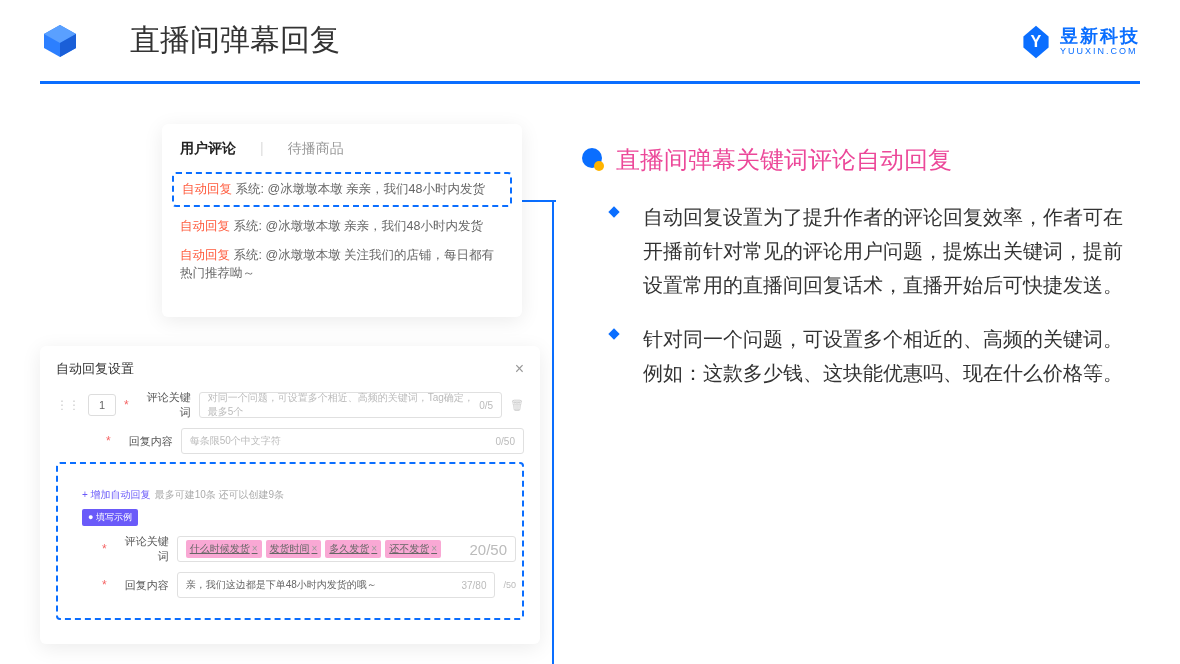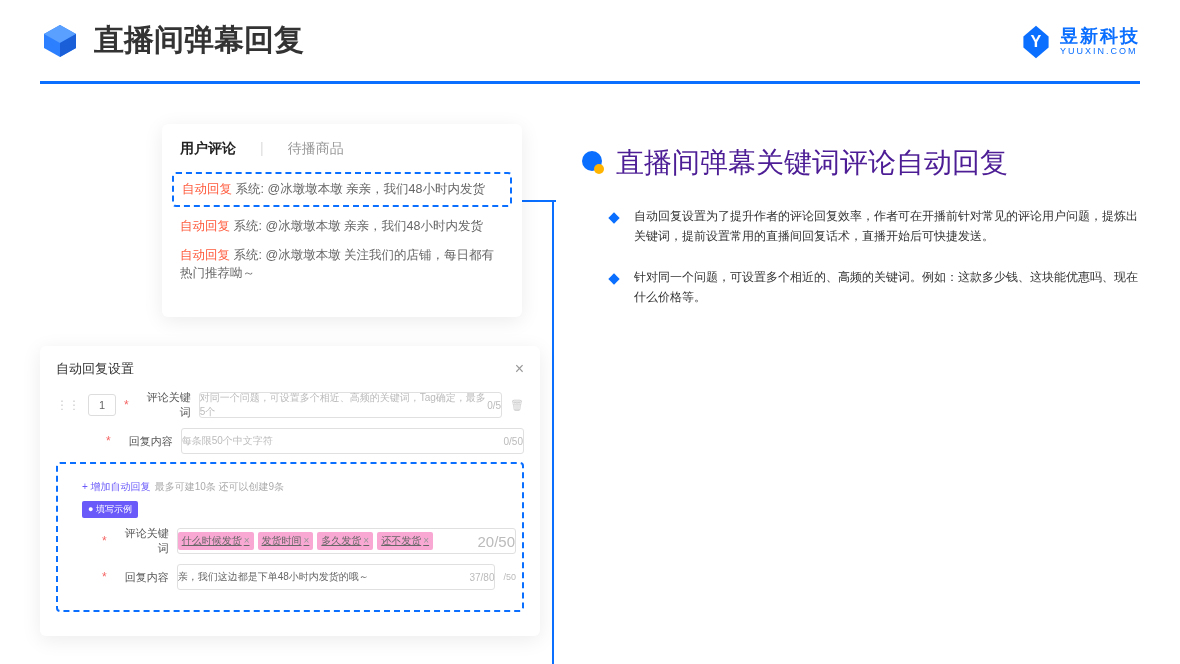--- a/index.html
+++ b/index.html
@@ -1,21 +1,21 @@
 <!DOCTYPE html>
 <html><head>
 <meta charset="utf-8">
 <style>
 * { margin: 0; padding: 0; box-sizing: border-box; }
 body { font-family: "Microsoft YaHei", Arial, sans-serif; background: #fff; width: 1180px; height: 664px; position: relative; overflow: hidden; }
 
 
 .header { display: flex; align-items: center; padding: 20px 40px 10px 40px; }
 .header-icon { width: 40px; height: 40px; margin-right: 14px; }
-.header-title { font-size: 30px; color: #333; font-weight: 700; }
+.header-title { font-size: 30px; color: #333; font-weight: 400; margin-left: 36px; }
 .brand { position: absolute; right: 40px; top: 24px; display: flex; align-items: center; }
 .brand-icon { width: 36px; height: 36px; margin-right: 6px; }
 .brand-text { display: flex; flex-direction: column; line-height: 1.1; }
 .brand-main { color: #0a6eff; font-size: 18px; font-weight: bold; letter-spacing: 2px; }
 .brand-sub { color: #0a6eff; font-size: 9px; letter-spacing: 2px; }
 .rule { height: 3px; background: #0a6eff; margin: 10px 40px 0 40px; }
 
 
 .content { display: flex; padding: 40px 40px 20px 40px; gap: 40px; }
 .left { width: 500px; position: relative; height: 460px; }
@@ -35,37 +35,37 @@
 .dashed-highlight { border: 2px dashed #0a6eff; border-radius: 4px; padding: 6px 8px; margin: 6px -8px; }
 
 .panel-title { font-size: 13px; color: #333; margin-bottom: 12px; display: flex; justify-content: space-between; align-items: center; }
 .close-x { color: #999; font-size: 16px; cursor: pointer; }
 
 .form-row { display: flex; align-items: center; gap: 8px; margin: 8px 0; }
 .drag { color: #ccc; font-size: 12px; }
 .num-box { border: 1px solid #ddd; width: 28px; height: 22px; display: flex; align-items: center; justify-content: center; font-size: 11px; color: #666; border-radius: 3px; }
 .req-dot { color: #f56565; font-size: 12px; }
 .label-sm { font-size: 11px; color: #555; width: 54px; text-align: right; }
-.input-box { flex: 1; border: 1px solid #e0e0e0; border-radius: 3px; height: 26px; display: flex; align-items: center; padding: 0 0; font-size: 10px; color: #bbb; justify-content: space-between; }
+.input-box { flex: 1; border: 1px solid #e0e0e0; border-radius: 3px; height: 26px; display: flex; align-items: center; padding: 0 8px; font-size: 10px; color: #bbb; justify-content: space-between; }
 .input-box.tags { gap: 4px; justify-content: flex-start; }
 .tag { background: #f9a8d4; color: #666; font-size: 10px; padding: 2px 4px; border-radius: 2px; white-space: nowrap; text-decoration: underline; }
 .tag::after { content: "×"; margin-left: 2px; color: #999; }
 .counter { color: #bbb; font-size: 15px; margin-left: auto; }
 .trash { color: #ccc; font-size: 11px; }
 
-.add-link { color: #6a5af9; font-size: 10px; margin: 8px 0 4px 18px; }
+.add-link { color: #6a5af9; font-size: 10px; margin: 16px 0 4px 18px; }
 .add-link .muted { color: #aaa; margin-left: 4px; }
 .example-badge { background: #6a5af9; color: #fff; font-size: 9px; padding: 2px 6px; border-radius: 2px; display: inline-block; margin-left: 18px; margin-bottom: 0; }
 .dashed-bottom { border: 2px dashed #0a6eff; border-radius: 4px; padding: 8px 6px 12px 6px; margin-top: 8px; }
 
 
 .section-head { display: flex; align-items: center; gap: 10px; margin-bottom: 24px; }
 .bubble-icon { width: 26px; height: 26px; position: relative; }
-.section-title { font-size: 28px; color: #4c1d95; }
-.bullet-item { display: flex; gap: 16px; margin: 20px 0 20px 30px; font-size: 12px; color: #333; line-height: 1.7; }
+.section-title { font-size: 24px; color: #ec4899; }
+.bullet-item { display: flex; gap: 25px; margin: 20px 0 20px 30px; font-size: 20px; color: #333; line-height: 1.7; }
 .diamond { width: 8px; height: 8px; background: #0a6eff; transform: rotate(45deg); margin-top: 8px; flex-shrink: 0; }
 </style>
 </head>
 <body>
 
 <div class="header">
   <svg class="header-icon" viewBox="0 0 40 40">
     <polygon points="20,4 36,13 36,27 20,36 4,27 4,13" fill="#2c7fff"></polygon>
     <polygon points="20,4 36,13 20,22 4,13" fill="#5aa0ff"></polygon>
     <polygon points="20,22 36,13 36,27 20,36" fill="#1a5fd8"></polygon>

